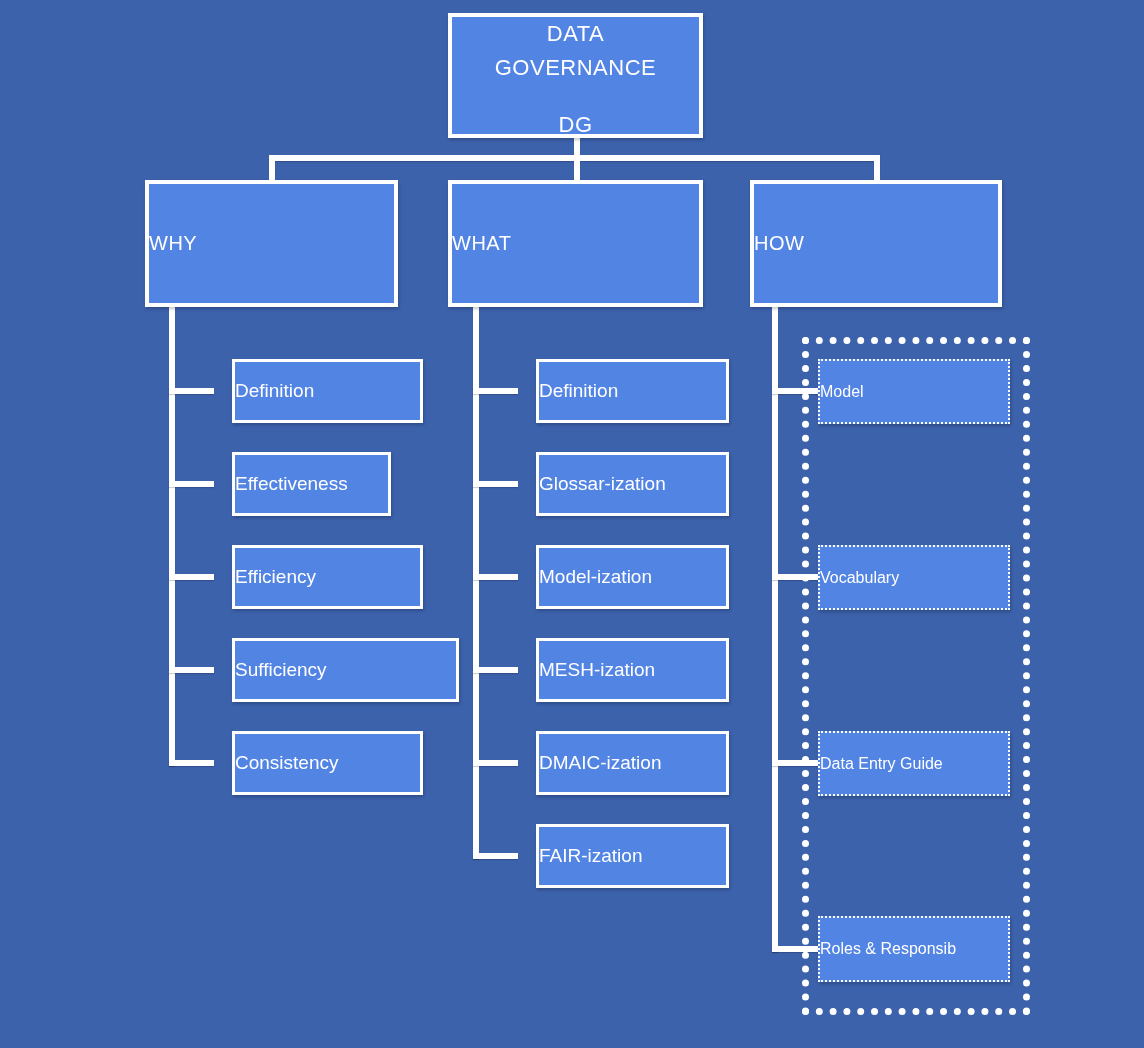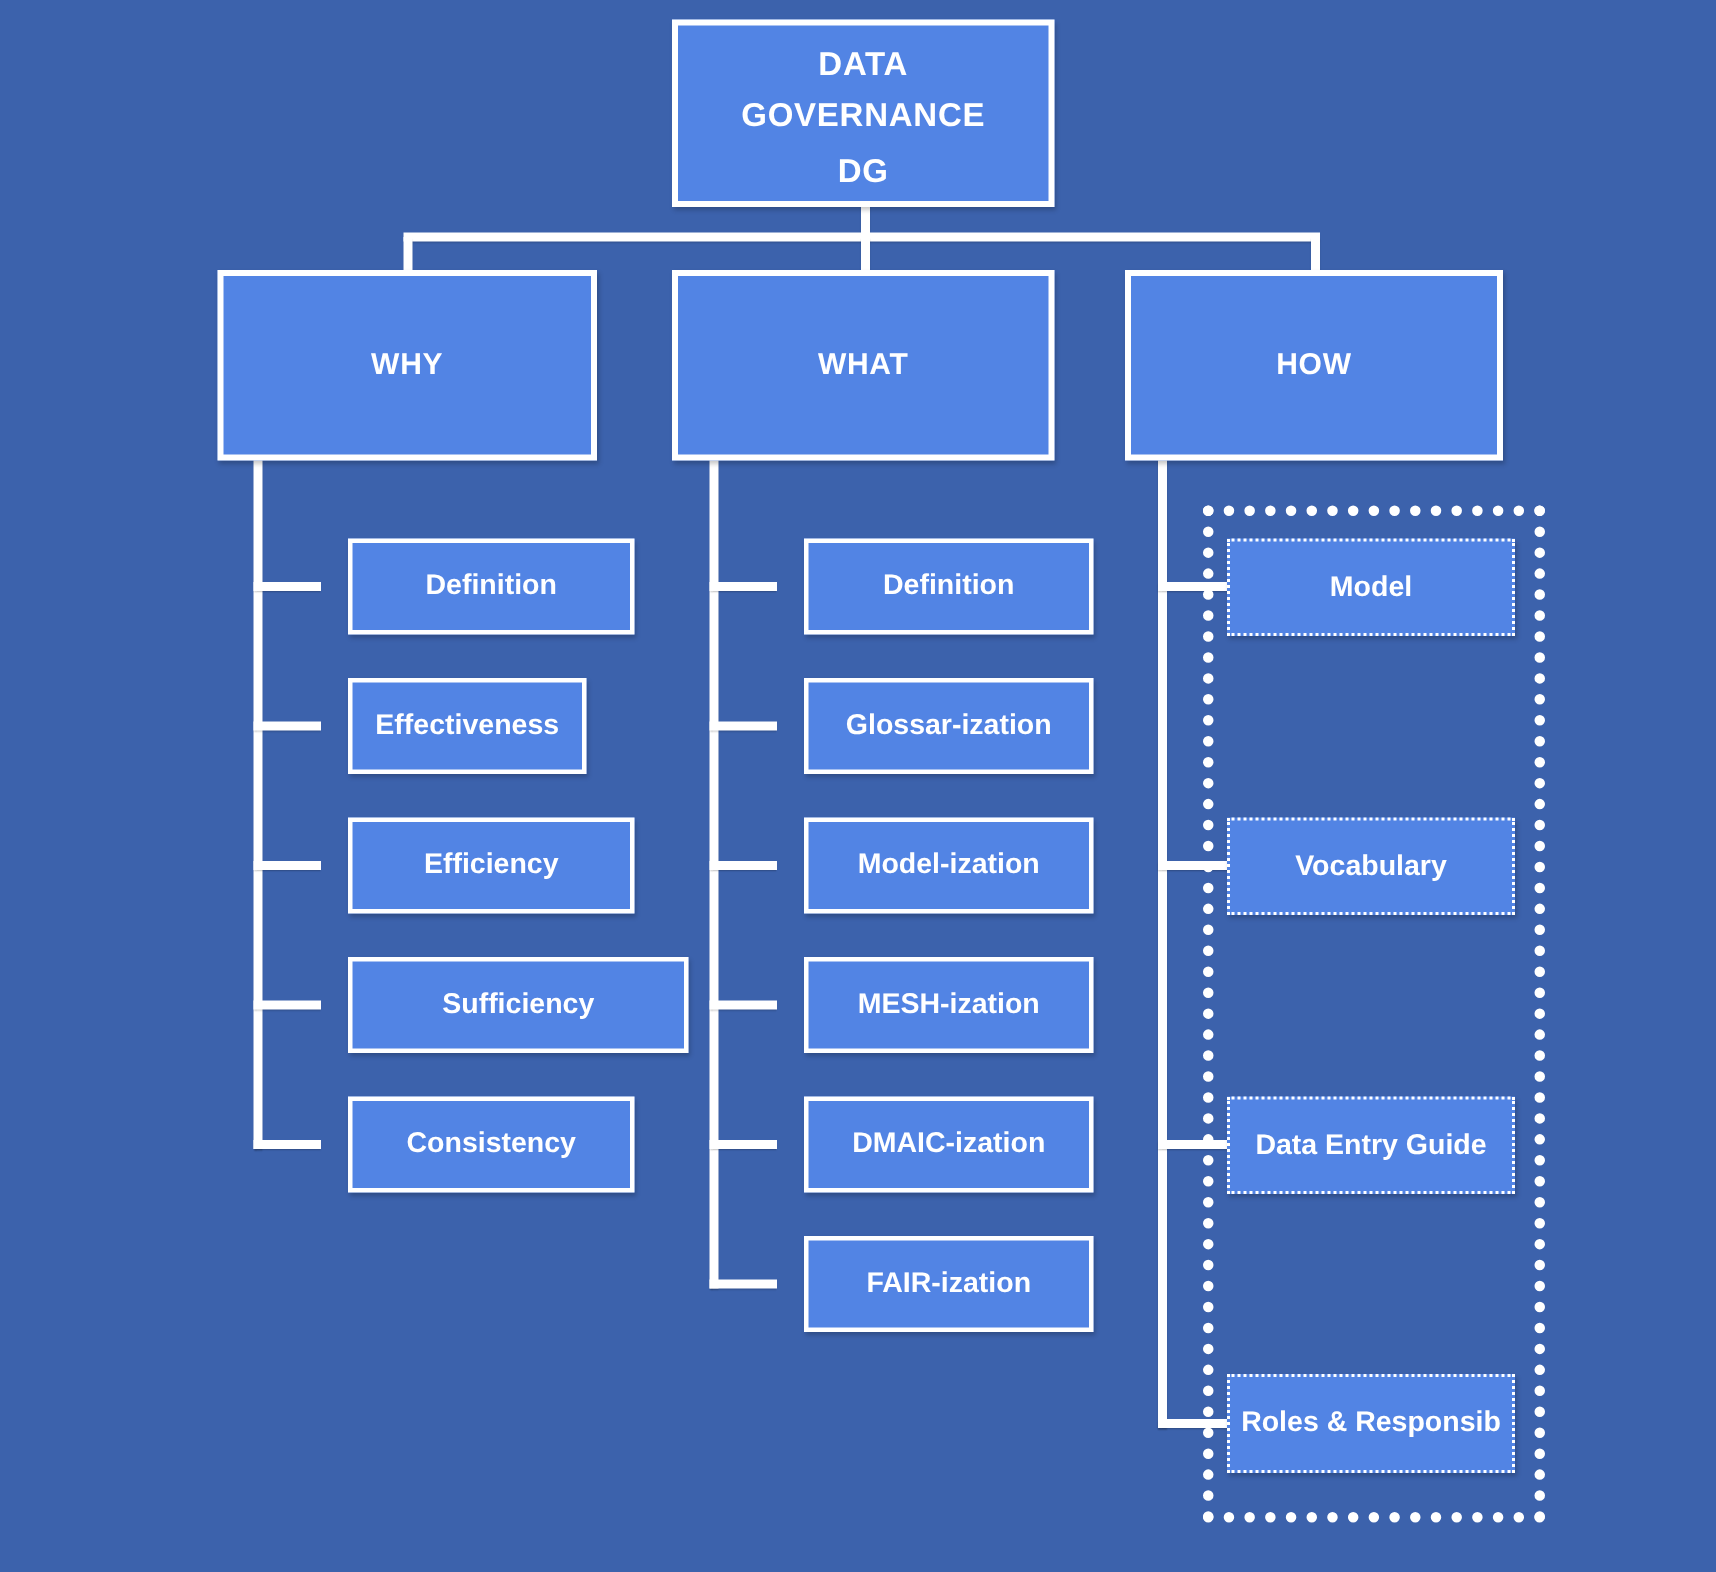--- a/index.html
+++ b/index.html
@@ -20,47 +20,46 @@
   .line{
     position:absolute;
     background:var(--line);
     box-shadow:0 1px 1px rgba(0,0,0,.18);
   }
   .node{
     position:absolute;
     background:var(--fill);
     display:flex;
     align-items:center;
-    justify-content:center;
+    justify-content:flex-start;
     text-align:center;
     box-sizing:border-box;
     box-shadow:1px 2px 3px rgba(0,0,0,.22);
-    font-weight:bold;
   }
   .node.root{
     border:4px solid var(--line);
     flex-direction:column;
     font-size:22px;
     letter-spacing:.5px;
   }
   .root-title{max-width:172px;line-height:34px;}
-  .root-subtitle{margin-top:8px;line-height:24px;}
+  .root-subtitle{margin-top:28px;line-height:24px;}
   .node.branch{
     border:4px solid var(--line);
     font-size:20px;
     letter-spacing:.5px;
   }
   .node.child{
     border:3px solid var(--line);
     font-size:19px;
     margin-left:24px;
   }
   .node.child-dotted{
     border:2px dotted var(--line);
-    font-size:19px;
+    font-size:16px;
   }
   .dotted-frame{
     position:absolute;
     border:7px dotted var(--line);
     box-sizing:border-box;
     background:transparent;
   }
 </style>
 </head>
 <body>

